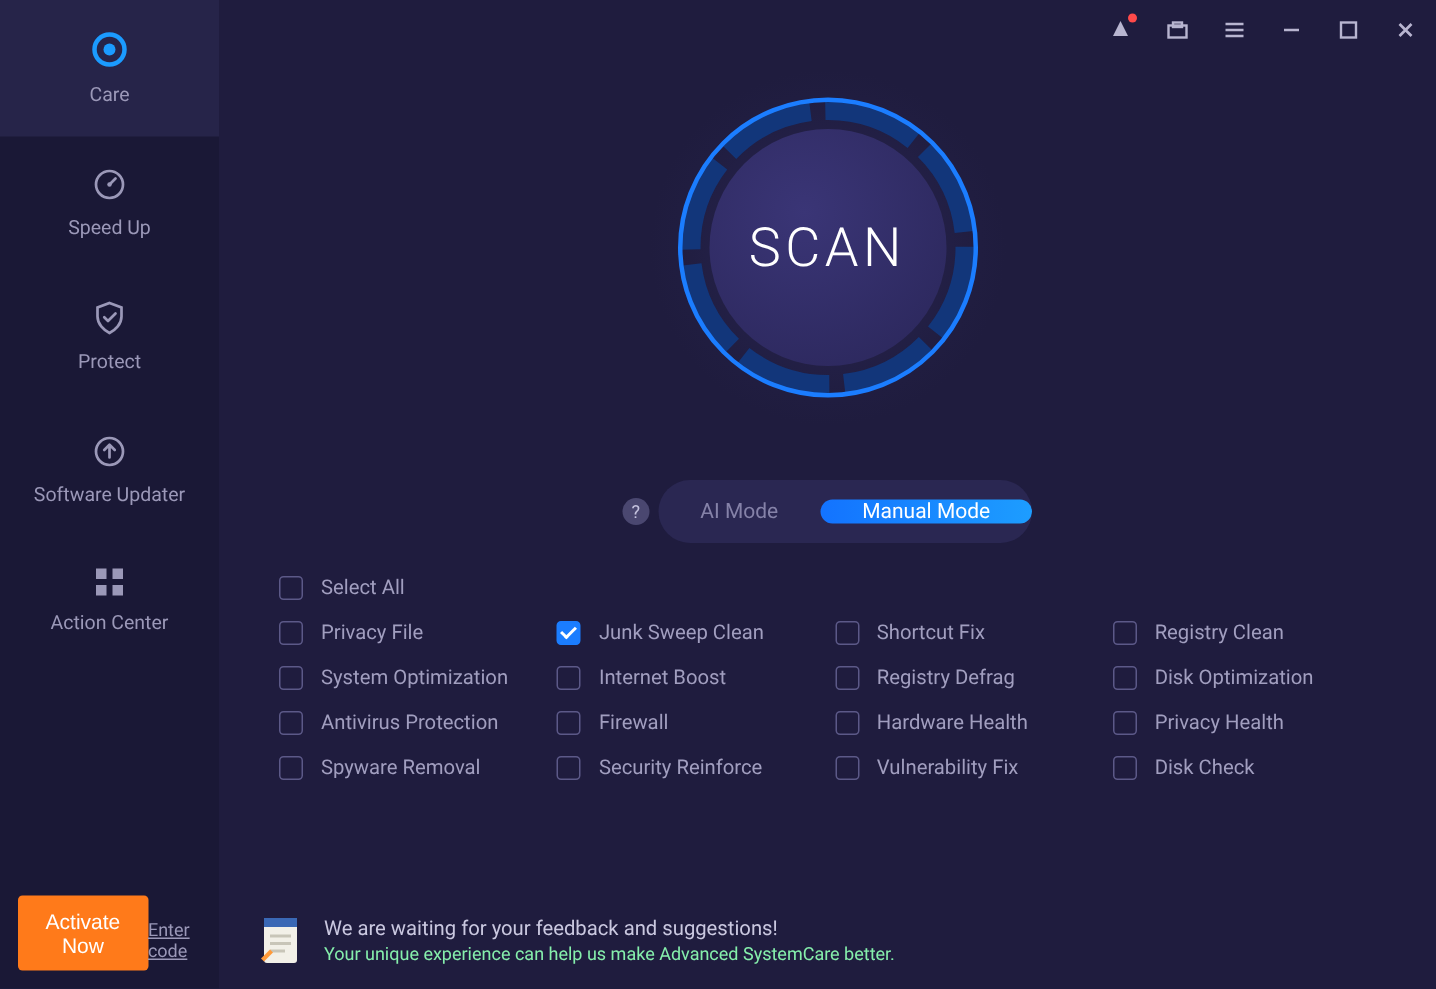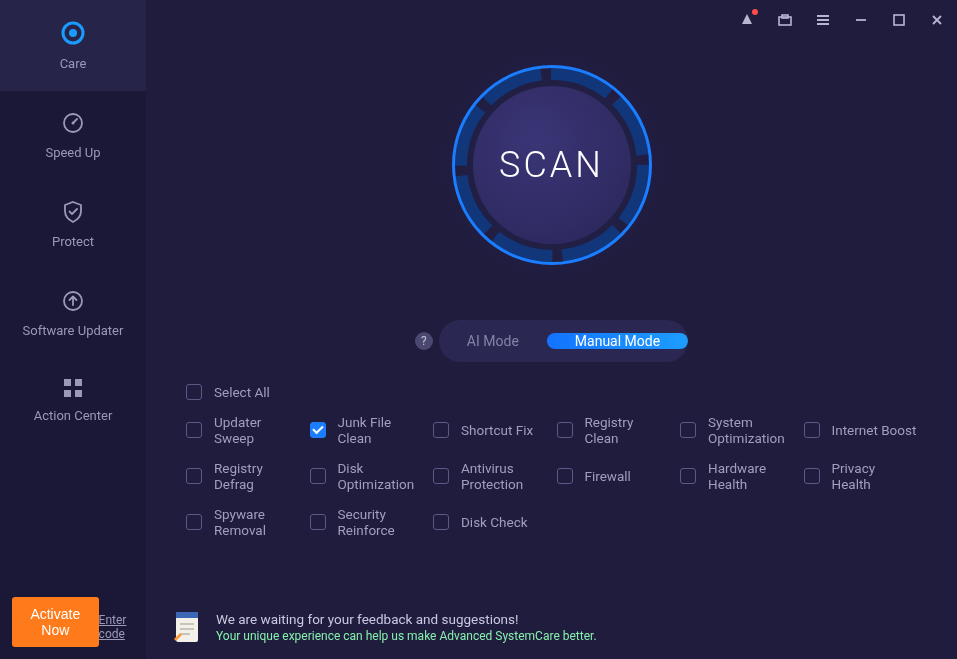--- a/index.html
+++ b/index.html
@@ -185,21 +185,21 @@
   }
   .toggle-opt.active {
     background: linear-gradient(90deg, #1373ff, #1d9dff);
     color: #fff;
   }
 
   .options-grid {
     margin-top: 22px;
     padding: 0 40px 0 40px;
     display: grid;
-    grid-template-columns: repeat(6, 1fr);
+    grid-template-columns: repeat(4, 1fr);
     column-gap: 10px;
     row-gap: 14px;
     align-content: start;
   }
   .checkbox-row {
     display: flex;
     align-items: center;
     gap: 12px;
     cursor: pointer;
     font-size: 13.5px;
@@ -374,25 +374,25 @@
   </div>
 
   <div class="options-grid">
     <div class="checkbox-row select-all-row">
       <span class="cb"></span>
       <span>Select All</span>
     </div>
 
   <div class="checkbox-row">
         <span class="cb"></span>
-        <span>Updater Sweep</span>
+        <span>Privacy File</span>
       </div>
       <div class="checkbox-row">
         <span class="cb checked"></span>
-        <span>Junk File Clean</span>
+        <span>Junk Sweep Clean</span>
       </div>
       <div class="checkbox-row">
         <span class="cb"></span>
         <span>Shortcut Fix</span>
       </div>
       <div class="checkbox-row">
         <span class="cb"></span>
         <span>Registry Clean</span>
       </div>
       <div class="checkbox-row">
@@ -427,20 +427,24 @@
         <span class="cb"></span>
         <span>Privacy Health</span>
       </div>
       <div class="checkbox-row">
         <span class="cb"></span>
         <span>Spyware Removal</span>
       </div>
       <div class="checkbox-row">
         <span class="cb"></span>
         <span>Security Reinforce</span>
+      </div>
+      <div class="checkbox-row">
+        <span class="cb"></span>
+        <span>Vulnerability Fix</span>
       </div>
       <div class="checkbox-row">
         <span class="cb"></span>
         <span>Disk Check</span>
       </div>
     </div>
 
   <div class="footer-banner">
     <div class="footer-icon">
       <svg width="30" height="36" viewBox="0 0 30 36">

